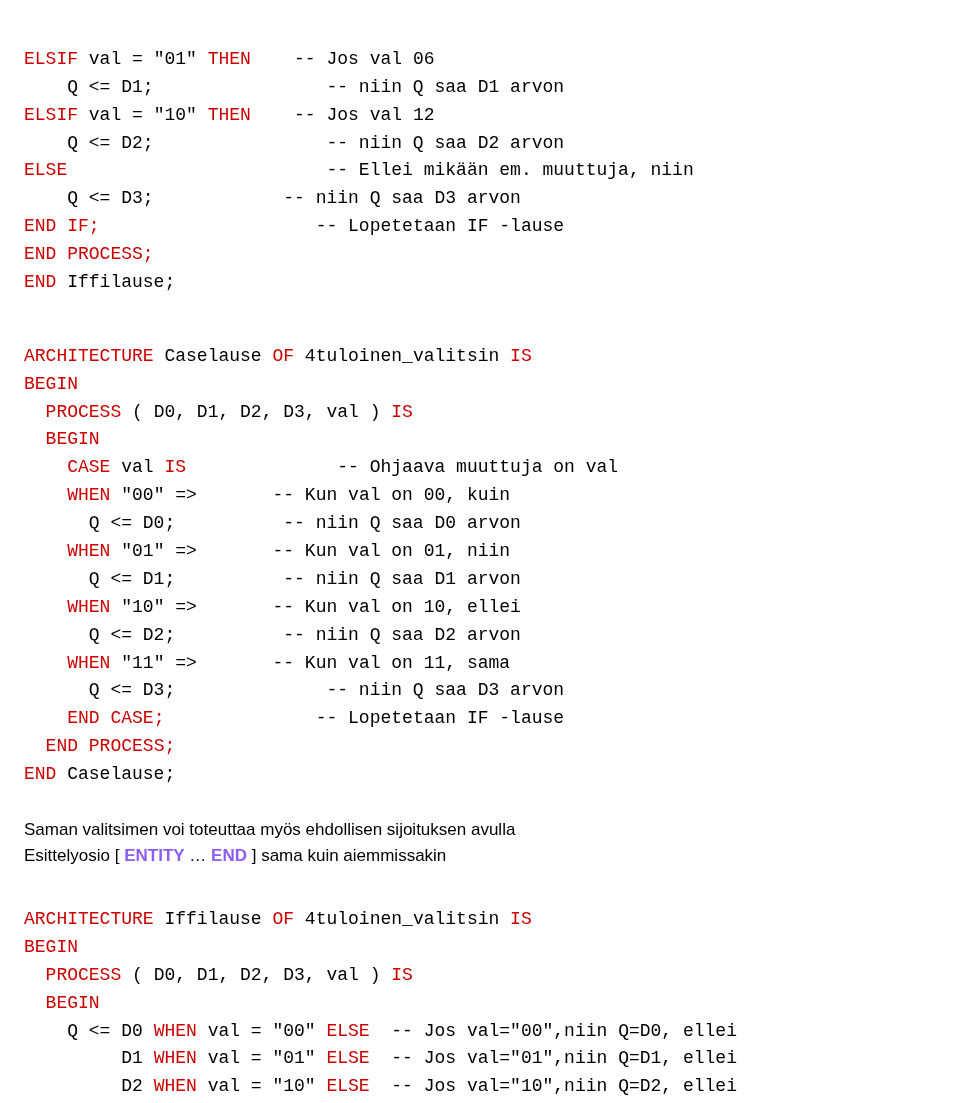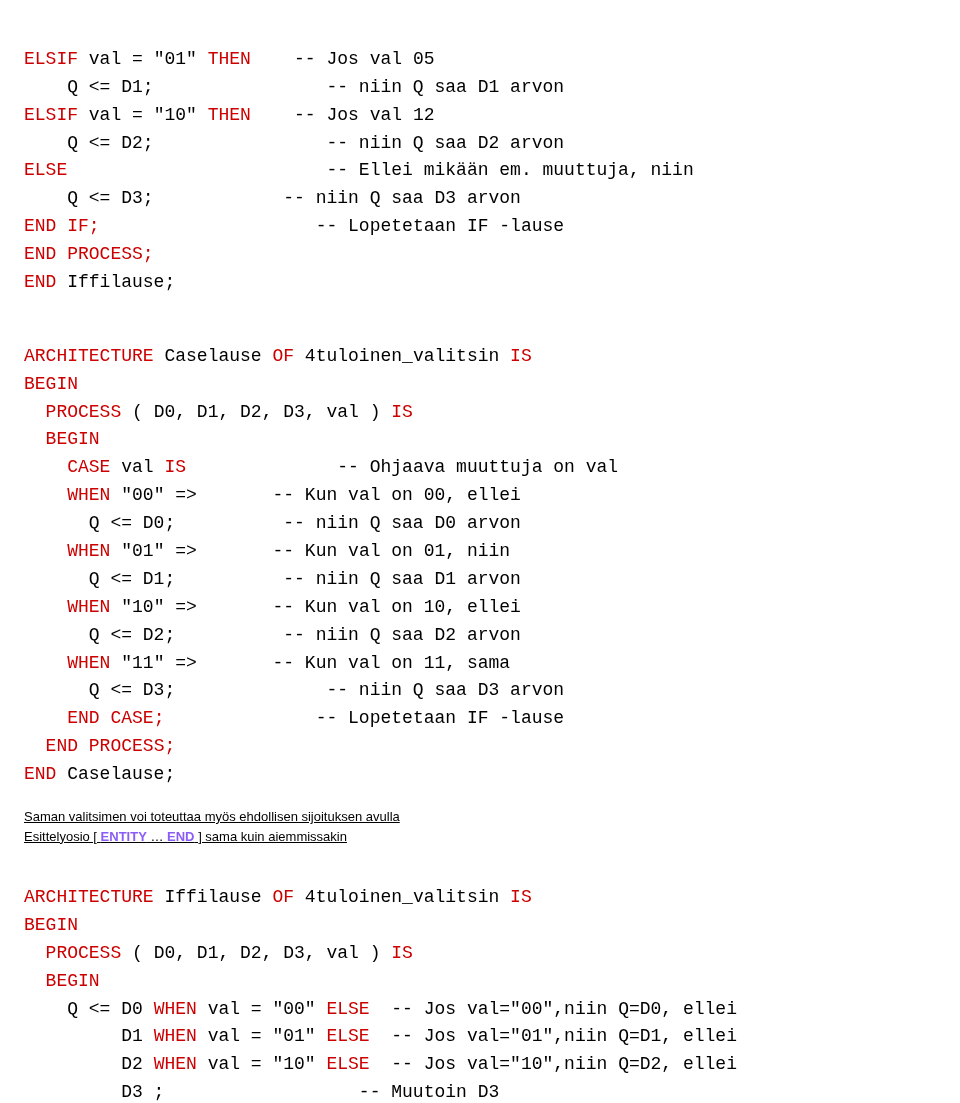--- a/index.html
+++ b/index.html
@@ -23,54 +23,53 @@
       font-weight: normal;
     }
     .normal {
       color: #000000;
     }
     .comment {
       color: #000000;
     }
     .prose {
       font-family: Arial, sans-serif;
-      font-size: 13px;
+      font-size: 17px;
       color: #000000;
-      margin: 18px 0 10px 0;
+      margin: 28px 0 10px 0;
       white-space: normal;
       line-height: 1.5;
-      text-decoration: underline;
     }
     .entity-kw {
       color: #8b5cf6;
       font-weight: bold;
     }
   </style>
 </head>
 <body>
 
 <div class="code-block">
-<span class="kw">ELSIF</span><span class="normal"> val = "01" </span><span class="kw">THEN</span><span class="comment">    -- Jos val 05</span>
+<span class="kw">ELSIF</span><span class="normal"> val = "01" </span><span class="kw">THEN</span><span class="comment">    -- Jos val 06</span>
 <span class="normal">    Q &lt;= D1;                </span><span class="comment">-- niin Q saa D1 arvon</span>
 <span class="kw">ELSIF</span><span class="normal"> val = "10" </span><span class="kw">THEN</span><span class="comment">    -- Jos val 12</span>
 <span class="normal">    Q &lt;= D2;                </span><span class="comment">-- niin Q saa D2 arvon</span>
 <span class="kw">ELSE</span><span class="comment">                        -- Ellei mikään em. muuttuja, niin</span>
 <span class="normal">    Q &lt;= D3;            </span><span class="comment">-- niin Q saa D3 arvon</span>
 <span class="kw">END IF;</span><span class="comment">                    -- Lopetetaan IF -lause</span>
 <span class="kw">END PROCESS;</span>
 <span class="kw">END</span><span class="normal"> Iffilause;</span>
 </div>
 
 <div class="code-block" style="margin-top:18px;">
 <span class="kw">ARCHITECTURE</span><span class="normal"> Caselause </span><span class="kw">OF</span><span class="normal"> 4tuloinen_valitsin </span><span class="kw">IS</span>
 <span class="kw">BEGIN</span>
 <span class="normal">  </span><span class="kw">PROCESS</span><span class="normal"> ( D0, D1, D2, D3, val ) </span><span class="kw">IS</span>
 <span class="normal">  </span><span class="kw">BEGIN</span>
 <span class="normal">    </span><span class="kw">CASE</span><span class="normal"> val </span><span class="kw">IS</span><span class="comment">              -- Ohjaava muuttuja on val</span>
-<span class="normal">    </span><span class="kw">WHEN</span><span class="normal"> "00" =&gt;       </span><span class="comment">-- Kun val on 00, ellei</span>
+<span class="normal">    </span><span class="kw">WHEN</span><span class="normal"> "00" =&gt;       </span><span class="comment">-- Kun val on 00, kuin</span>
 <span class="normal">      Q &lt;= D0;          </span><span class="comment">-- niin Q saa D0 arvon</span>
 <span class="normal">    </span><span class="kw">WHEN</span><span class="normal"> "01" =&gt;       </span><span class="comment">-- Kun val on 01, niin</span>
 <span class="normal">      Q &lt;= D1;          </span><span class="comment">-- niin Q saa D1 arvon</span>
 <span class="normal">    </span><span class="kw">WHEN</span><span class="normal"> "10" =&gt;       </span><span class="comment">-- Kun val on 10, ellei</span>
 <span class="normal">      Q &lt;= D2;          </span><span class="comment">-- niin Q saa D2 arvon</span>
 <span class="normal">    </span><span class="kw">WHEN</span><span class="normal"> "11" =&gt;       </span><span class="comment">-- Kun val on 11, sama</span>
 <span class="normal">      Q &lt;= D3;              </span><span class="comment">-- niin Q saa D3 arvon</span>
 <span class="normal">    </span><span class="kw">END CASE;</span><span class="comment">              -- Lopetetaan IF -lause</span>
 <span class="normal">  </span><span class="kw">END PROCESS;</span>
 <span class="kw">END</span><span class="normal"> Caselause;</span>

